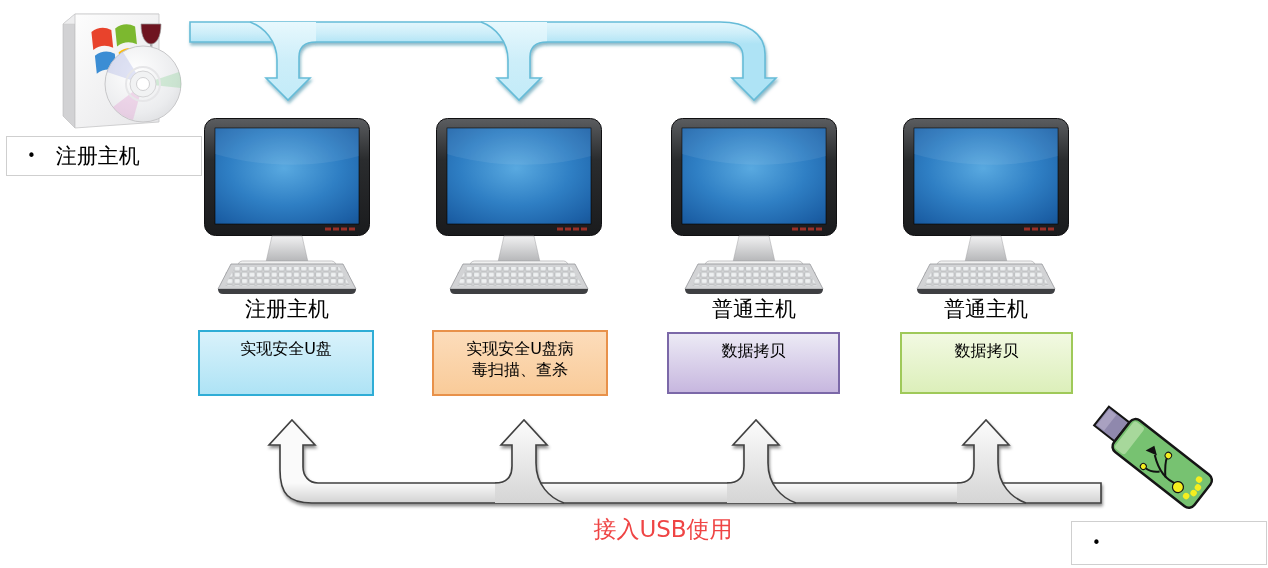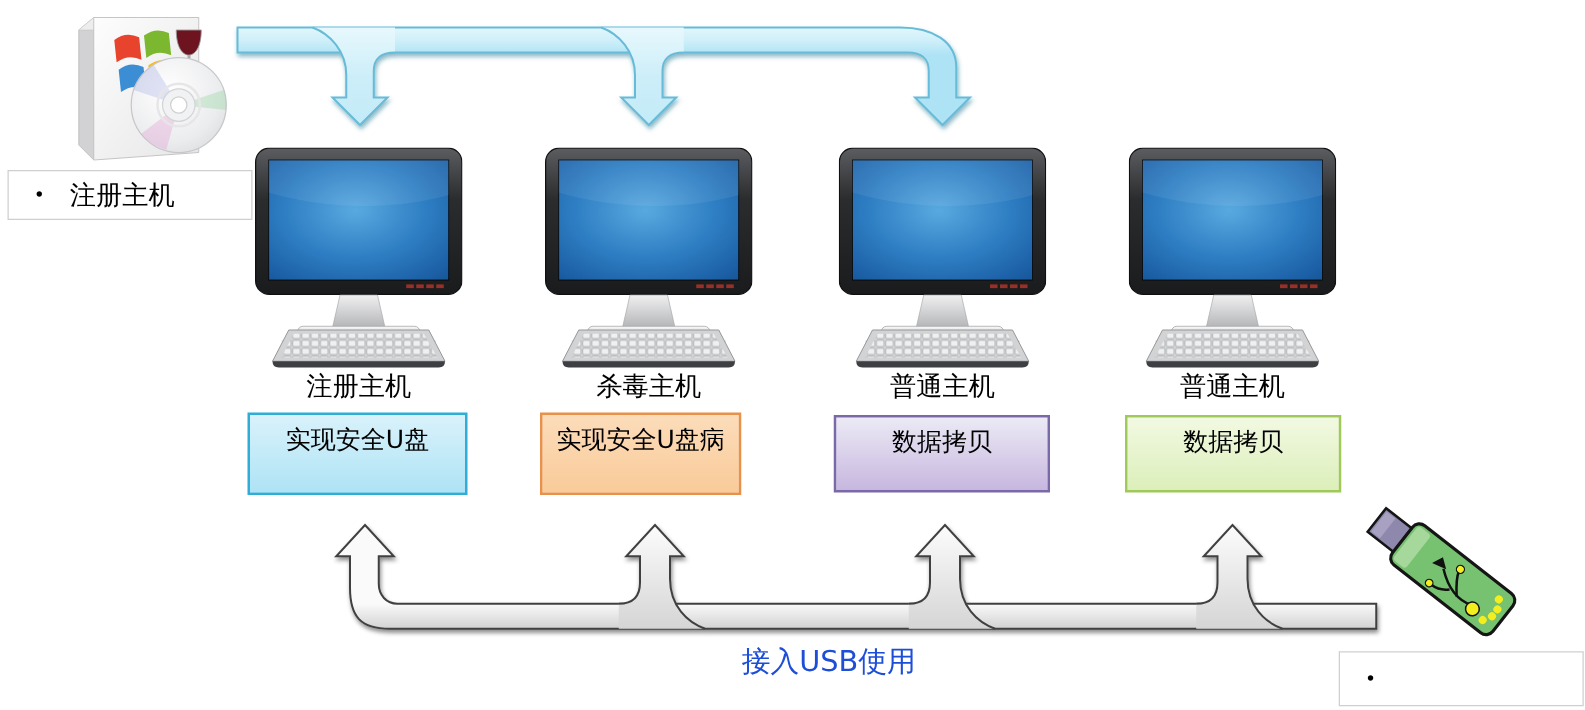--- a/index.html
+++ b/index.html
@@ -13,25 +13,25 @@
     display:flex;align-items:center;box-sizing:border-box;
     font-size:21px;color:#000;
   }
   .legend-bullet{font-size:15px;margin:0 20px 0 20px;}
   .host-label{
     position:absolute;width:180px;text-align:center;
     font-size:21px;color:#000;white-space:nowrap;
   }
   .func-box{
     position:absolute;box-sizing:border-box;border:2px solid #888;
-    text-align:center;font-size:20px;line-height:1.32;padding-top:6px;
+    text-align:center;font-size:16px;line-height:1.32;padding-top:6px;
   }
   .func-box span{display:block;}
   .caption{
-    position:absolute;text-align:center;font-size:23px;color:#1d4ed8;
+    position:absolute;text-align:center;font-size:23px;color:#ef4444;
   }
   svg{display:block;}
 </style>
 </head>
 <body>
 
 <div id="canvas">
 
   <svg width="0" height="0" style="position:absolute" aria-hidden="true">
     <defs>
@@ -180,29 +180,29 @@
         <use href="#pc"></use>
       </svg>
   </div>
   <div class="abs" style="left:903px;top:118px">
     <svg width="166" height="178">
         <use href="#pc"></use>
       </svg>
   </div>
 
   <div class="host-label" style="left:197px;top:295px">注册主机</div>
-  <div class="host-label" style="left:429px;top:295px">杀毒主机</div>
   <div class="host-label" style="left:664px;top:295px">普通主机</div>
   <div class="host-label" style="left:896px;top:295px">普通主机</div>
 
   <div class="func-box" style="left: 198px; top: 330px; width: 176px; height: 66px; border-color: rgb(47, 173, 214); background: linear-gradient(rgb(217, 242, 251), rgb(174, 227, 245));">
     <span>实现安全U盘</span>
   </div>
-  <div class="func-box" style="left: 432px; top: 330px; width: 161px; height: 66px; border-color: rgb(232, 145, 74); background: linear-gradient(rgb(252, 220, 186), rgb(249, 203, 153));">
+  <div class="func-box" style="left: 432px; top: 330px; width: 176px; height: 66px; border-color: rgb(232, 145, 74); background: linear-gradient(rgb(252, 220, 186), rgb(249, 203, 153));">
     <span>实现安全U盘病</span>
+    <span>毒扫描、查杀</span>
   </div>
   <div class="func-box" style="left: 667px; top: 332px; width: 173px; height: 62px; border-color: rgb(123, 104, 168); background: linear-gradient(rgb(236, 234, 245), rgb(199, 183, 223));">
     <span>数据拷贝</span>
     <span></span>
   </div>
   <div class="func-box" style="left: 900px; top: 332px; width: 173px; height: 62px; border-color: rgb(159, 201, 89); background: linear-gradient(rgb(242, 249, 226), rgb(220, 239, 186));">
     <span>数据拷贝</span>
     <span></span>
   </div>
 

